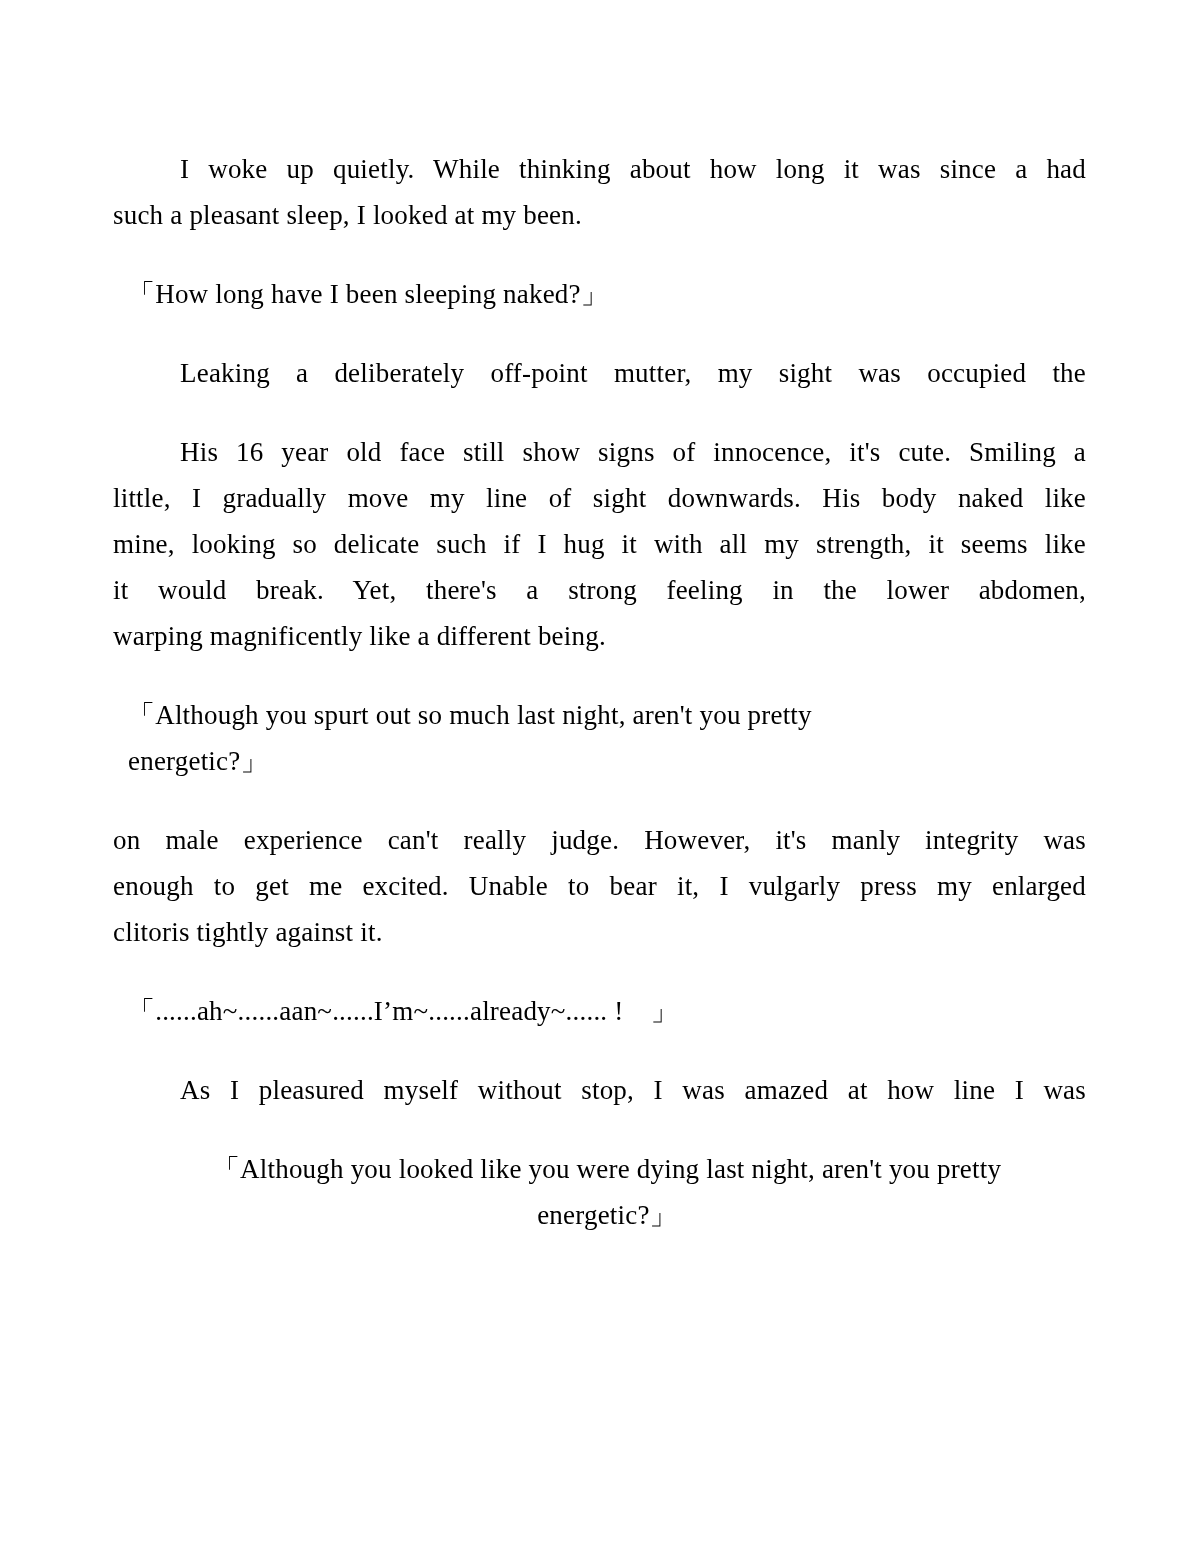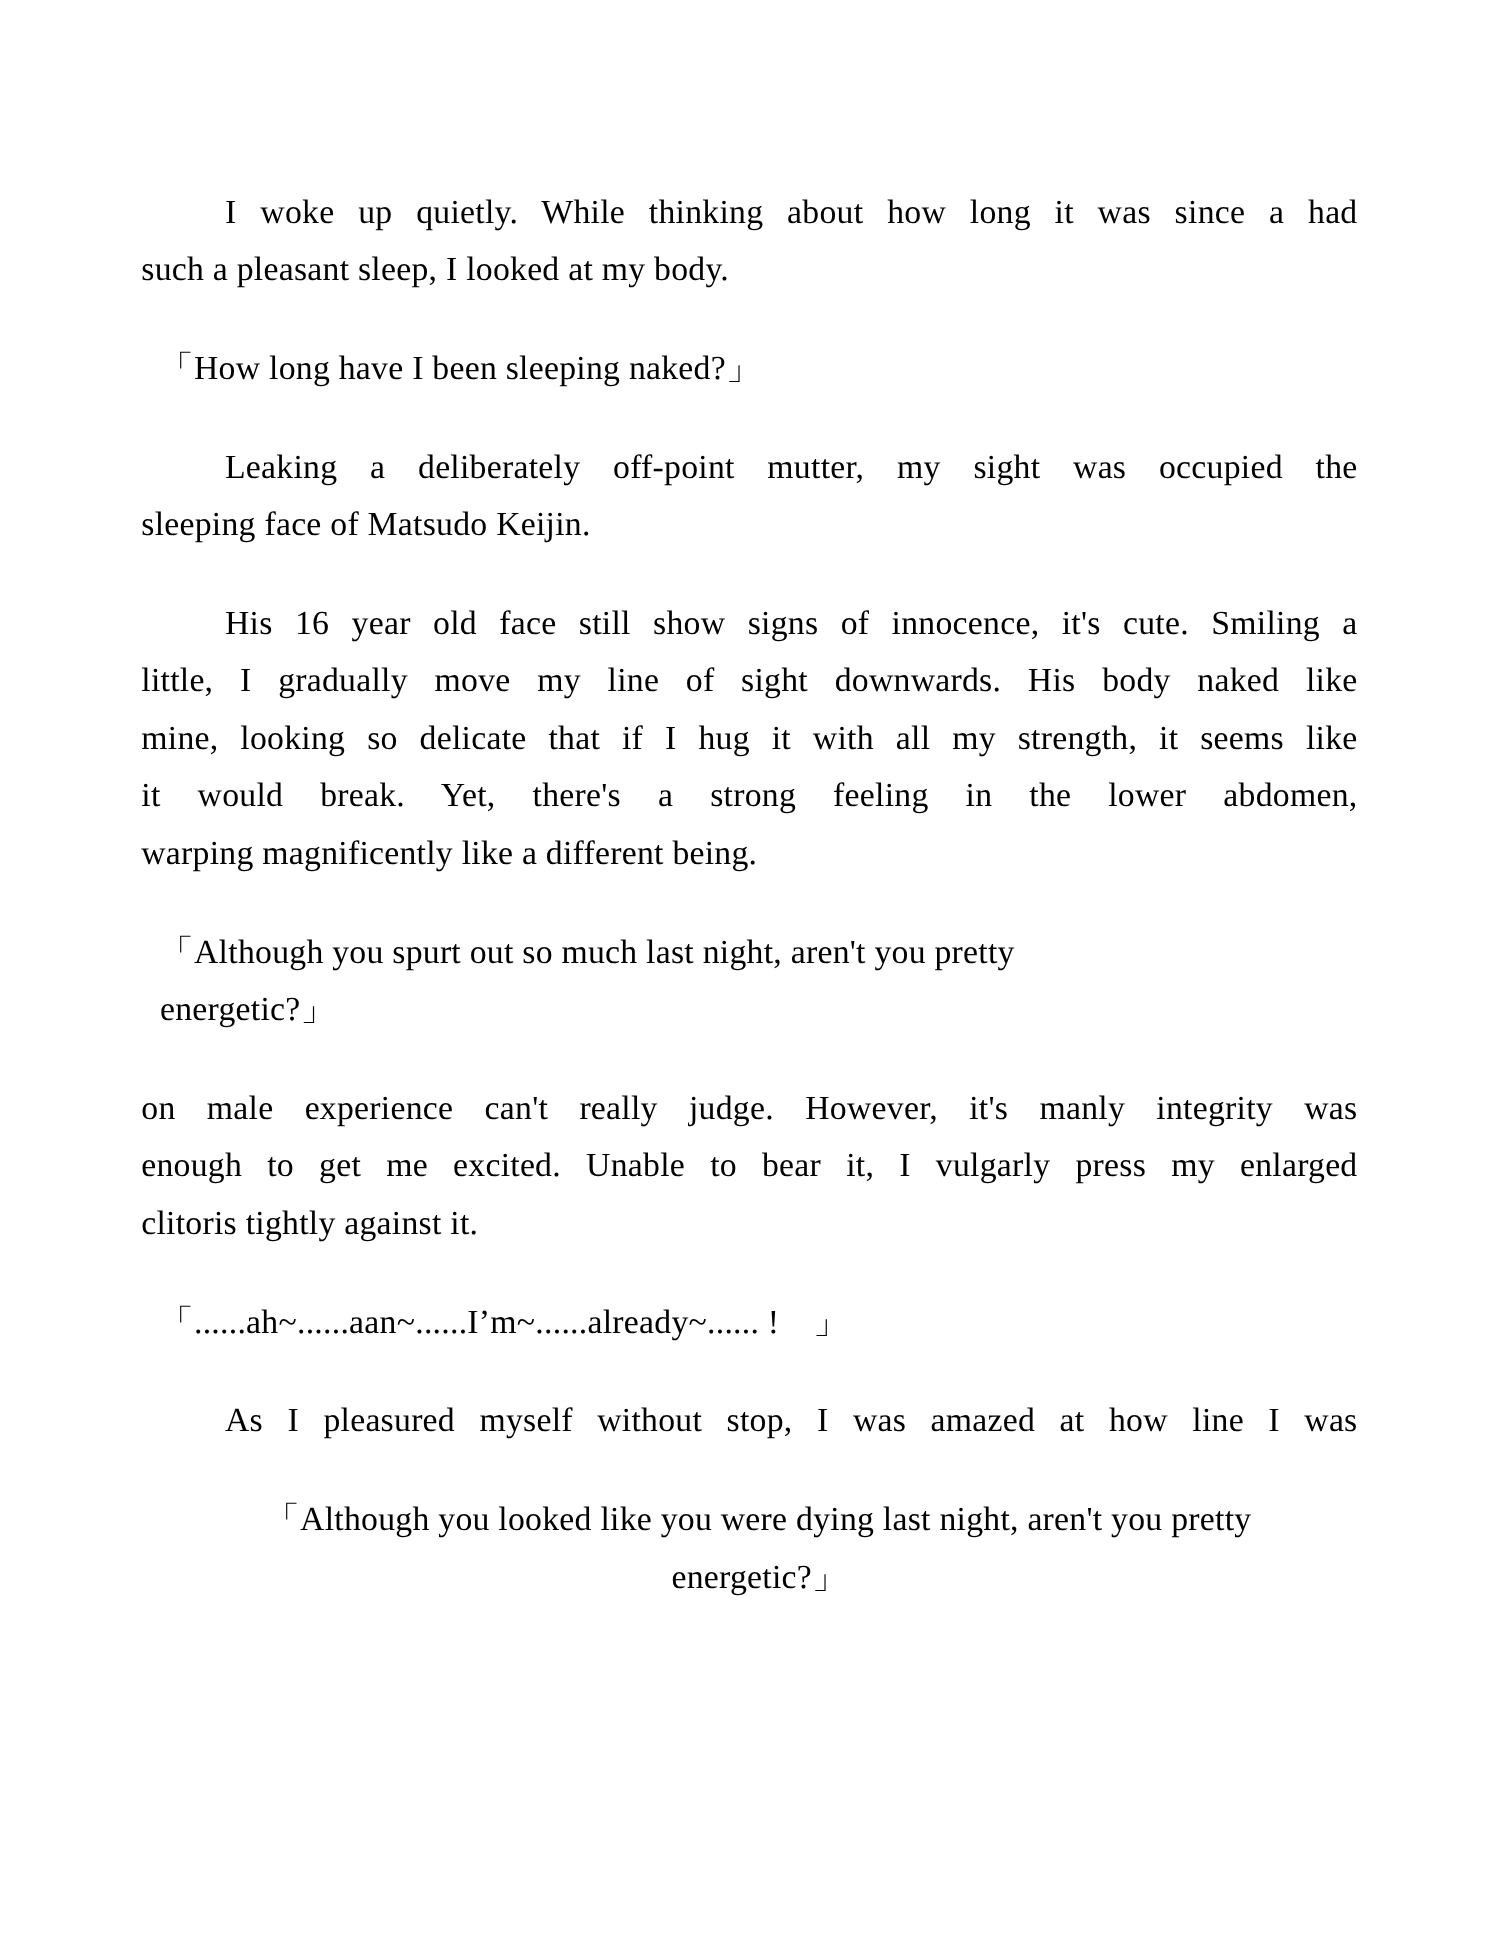--- a/index.html
+++ b/index.html
@@ -48,36 +48,35 @@
   }
 </style>
 </head>
 <body>
 
 <div class="page">
   <div class="content">
 
     <div class="para narration">
       <div class="line fill indent">I woke up quietly. While thinking about how long it was since a had</div>
-      <div class="line">such a pleasant sleep, I looked at my body.</div>
+      <div class="line">such a pleasant sleep, I looked at my been.</div>
     </div>
 
     <div class="para dialogue">
       <div class="line">「How long have I been sleeping naked?」</div>
     </div>
 
     <div class="para narration">
       <div class="line fill indent">Leaking a deliberately off-point mutter, my sight was occupied the</div>
-      <div class="line">sleeping face of Matsudo Keijin.</div>
     </div>
 
     <div class="para narration">
       <div class="line fill indent">His 16 year old face still show signs of innocence, it's cute. Smiling a</div>
       <div class="line fill">little, I gradually move my line of sight downwards. His body naked like</div>
-      <div class="line fill">mine, looking so delicate that if I hug it with all my strength, it seems like</div>
+      <div class="line fill">mine, looking so delicate such if I hug it with all my strength, it seems like</div>
       <div class="line fill">it would break. Yet, there's a strong feeling in the lower abdomen,</div>
       <div class="line">warping magnificently like a different being.</div>
     </div>
 
     <div class="para dialogue">
       <div class="line">「Although you spurt out so much last night, aren't you pretty</div>
       <div class="line">energetic?」</div>
     </div>
 
     <div class="para narration">

